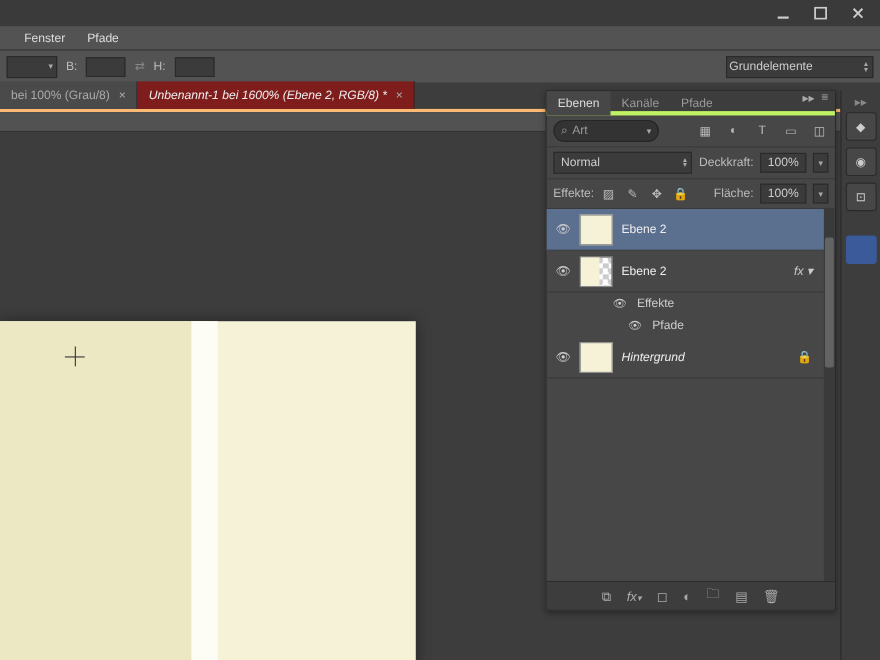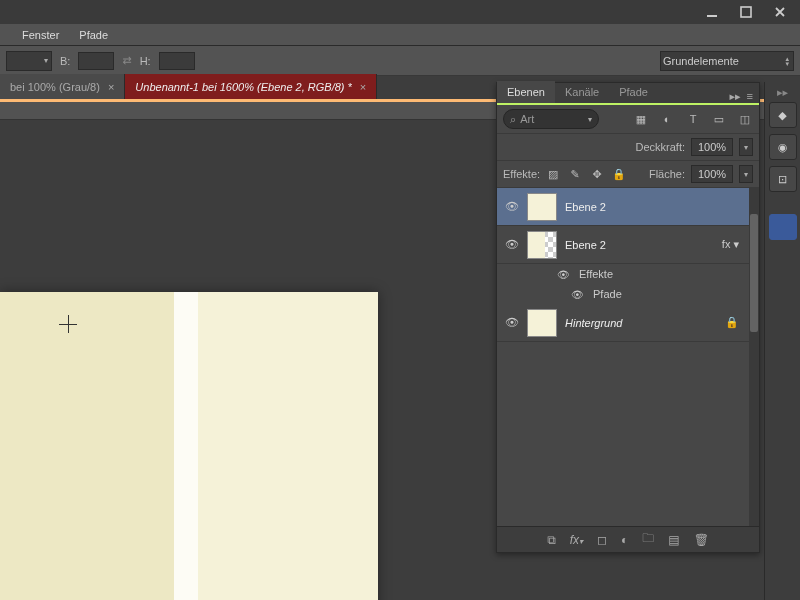--- a/index.html
+++ b/index.html
@@ -24,21 +24,21 @@
 .workarea{position:relative;height:498px;background:#3d3d3d}
 .ruler-h{position:absolute;left:0;top:0;right:0;height:18px;background:#525252;border-bottom:1px solid #333}
 .canvas{position:absolute;left:0;top:190px;width:378px;height:380px;background:#f5f2d8;box-shadow:0 0 12px rgba(0,0,0,.4)}
 .canvas::before{content:"";position:absolute;left:0;top:0;width:192px;height:100%;background:#ede8c4}
 .canvas::after{content:"";position:absolute;left:174px;top:0;width:24px;height:100%;background:#fdfcf5}
 .crosshair{position:absolute;left:68px;top:222px;pointer-events:none}
 .crosshair::before,.crosshair::after{content:"";position:absolute;background:#333}
 .crosshair::before{left:-9px;top:0;width:18px;height:1px}
 .crosshair::after{top:-9px;left:0;width:1px;height:18px}
 .panels{position:absolute;right:40px;top:82px;width:264px;background:#474747;border:1px solid #2a2a2a;box-shadow:0 2px 6px rgba(0,0,0,.4)}
-.ptabs{height:22px;background:#3d3d3d;display:flex;align-items:flex-end;border-bottom:2px solid #bef264}
+.ptabs{height:22px;background:#3d3d3d;display:flex;align-items:flex-start;border-bottom:4px solid #bef264}
 .ptab{padding:0 10px;height:22px;display:flex;align-items:center;color:#999;font-size:11px}
 .ptab.active{background:#474747;color:#ddd}
 .ptabicons{margin-left:auto;display:flex;gap:6px;padding-right:6px;color:#aaa}
 .prow{display:flex;align-items:center;padding:4px 6px;gap:6px;border-bottom:1px solid #3a3a3a}
 .search{background:#333;border:1px solid #252525;height:20px;width:96px;border-radius:10px;display:flex;align-items:center;gap:4px;padding:0 6px;color:#999}
 .ficons{margin-left:auto;display:flex;gap:10px;color:#bbb}
 .ficons span{width:16px;height:16px;display:flex;align-items:center;justify-content:center}
 .blend{background:#3b3b3b;border:1px solid #2a2a2a;height:20px;flex:1;display:flex;align-items:center;justify-content:space-between;padding:0 4px 0 6px}
 .olabel{color:#bbb;margin-left:auto}
 .ofield{background:#3b3b3b;border:1px solid #2a2a2a;height:18px;width:42px;display:flex;align-items:center;justify-content:center}
@@ -148,20 +148,27 @@
     </div>
     <div class="ficons">
       <span>▦</span>
       <span>◐</span>
       <span>T</span>
       <span>▭</span>
       <span>◫</span>
     </div>
   </div>
   <div class="prow">
+    <div class="blend">
+      <span>Normal</span>
+      <span class="dd-arr2">
+          <span>▴</span>
+          <span>▾</span>
+        </span>
+    </div>
     <span class="olabel">Deckkraft:</span>
     <div class="ofield">100%</div>
     <div class="obtn">
         <span class="dd-arr">▾</span>
       </div>
   </div>
   <div class="prow">
     <span class="fix">Effekte:</span>
     <div class="fixicons">
       <span>▨</span>
@@ -179,21 +186,21 @@
   <div class="layers" style="height:338px">
     <div class="lrow selected">
       <span class="eye">👁</span>
       <div class="thumb"></div>
       <span class="lname">Ebene 2</span>
     </div>
     <div class="lrow">
       <span class="eye">👁</span>
       <div class="thumb checker"></div>
       <span class="lname">Ebene 2</span>
-      <span class="lright" style="">fx ▾</span>
+      <span class="lright" style="font-style:italic">fx ▾</span>
     </div>
     <div class="subrow">
       <span class="eye">👁</span>
       <span>Effekte</span>
     </div>
     <div class="subrow" style="padding-left:74px">
       <span class="eye">👁</span>
       <span>Pfade</span>
     </div>
     <div class="lrow">

